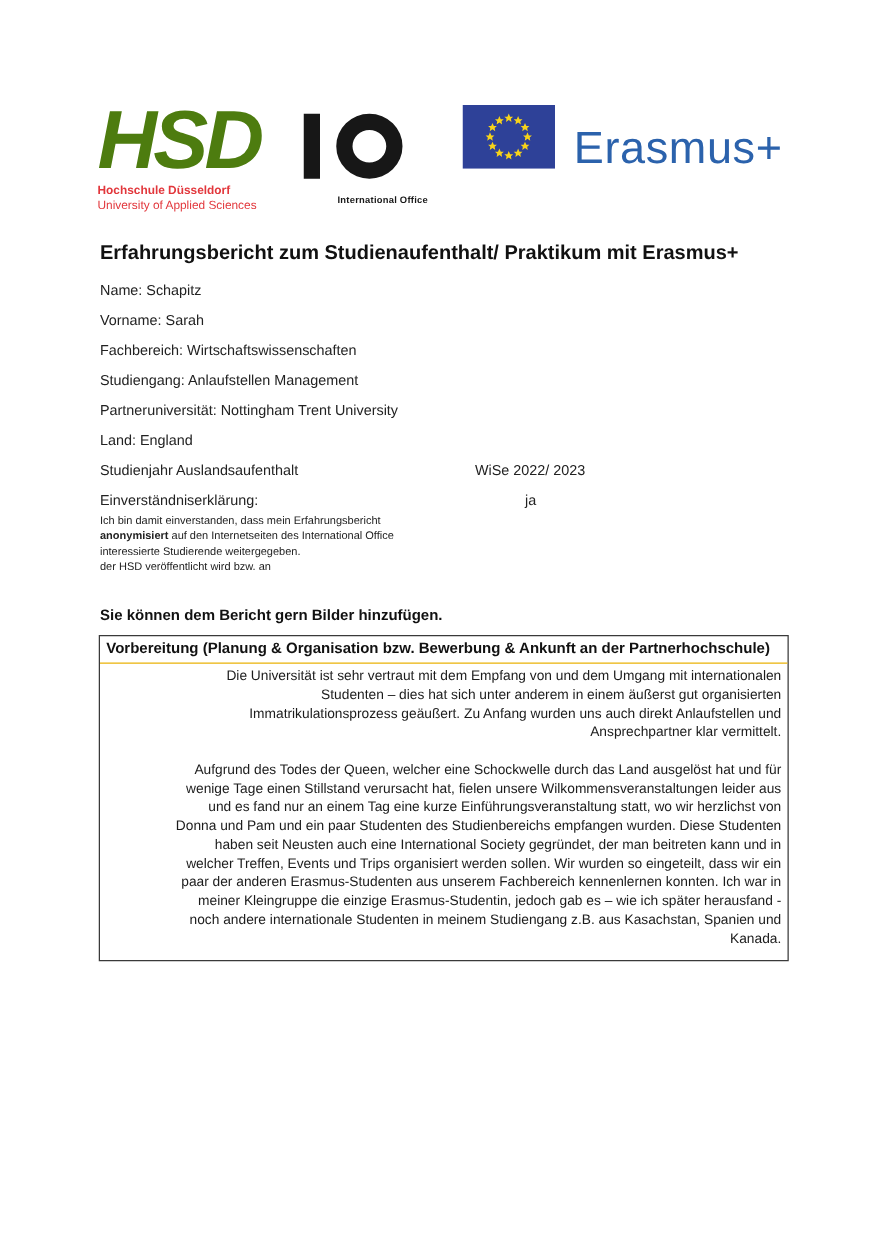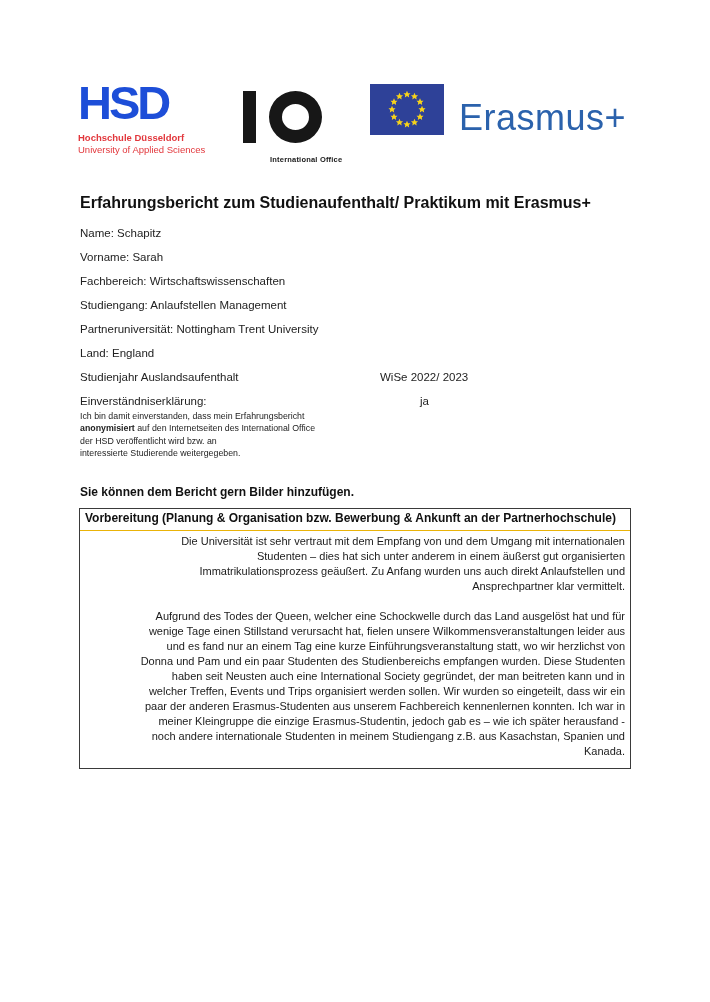--- a/index.html
+++ b/index.html
@@ -8,22 +8,23 @@
     width:710px;height:1002px;
     background:#ffffff;
     font-family:"Liberation Sans",sans-serif;
     color:#1b1b1b;
     overflow:hidden;
   }
 
   
   .hsd-logo{position:absolute;left:78px;top:84px;width:150px;}
   .hsd-letters{
-    font-size:47px;line-height:0.82;font-weight:800;letter-spacing:-3px;
-    color:#1d4ed8;
+    font-size:66px;line-height:0.82;font-weight:800;letter-spacing:-3px;
+    color:#4d7c0f;
+    font-style:italic;
   }
   .hsd-tagline{margin-top:9px;color:#e2373c;}
   .hsd-tagline .t1{font-size:9.5px;font-weight:bold;line-height:12px;}
   .hsd-tagline .t2{font-size:9.5px;line-height:12px;}
 
   .io-logo{position:absolute;left:243px;top:91px;}
   .io-glyph{display:flex;align-items:flex-start;height:52px;}
   .io-i{width:13px;height:52px;background:#171717;}
   .io-o{width:53px;height:52px;border:13px solid #171717;border-radius:50%;
         box-sizing:border-box;margin-left:13px;}
@@ -149,22 +150,22 @@
       <span class="field-value-offset-b">ja</span>
     </div>
   </div>
 
   <div class="consent">
     <div>Ich bin damit einverstanden, dass mein Erfahrungsbericht</div>
     <div>
       <b>anonymisiert</b>
       <span>auf den Internetseiten des International Office</span>
     </div>
+    <div>interessierte Studierende weitergegeben.</div>
     <div>der HSD veröffentlicht wird bzw. an</div>
-    <div>interessierte Studierende weitergegeben.</div>
   </div>
 
   <p class="images-note">Sie können dem Bericht gern Bilder hinzufügen.</p>
 
   <div class="report-box">
     <div class="box-header">Vorbereitung (Planung &amp; Organisation bzw. Bewerbung &amp; Ankunft an der Partnerhochschule)</div>
     <div class="box-body">Die Universität ist sehr vertraut mit dem Empfang von und dem Umgang mit internationalen
 Studenten – dies hat sich unter anderem in einem äußerst gut organisierten
 Immatrikulationsprozess geäußert. Zu Anfang wurden uns auch direkt Anlaufstellen und
 Ansprechpartner klar vermittelt.

